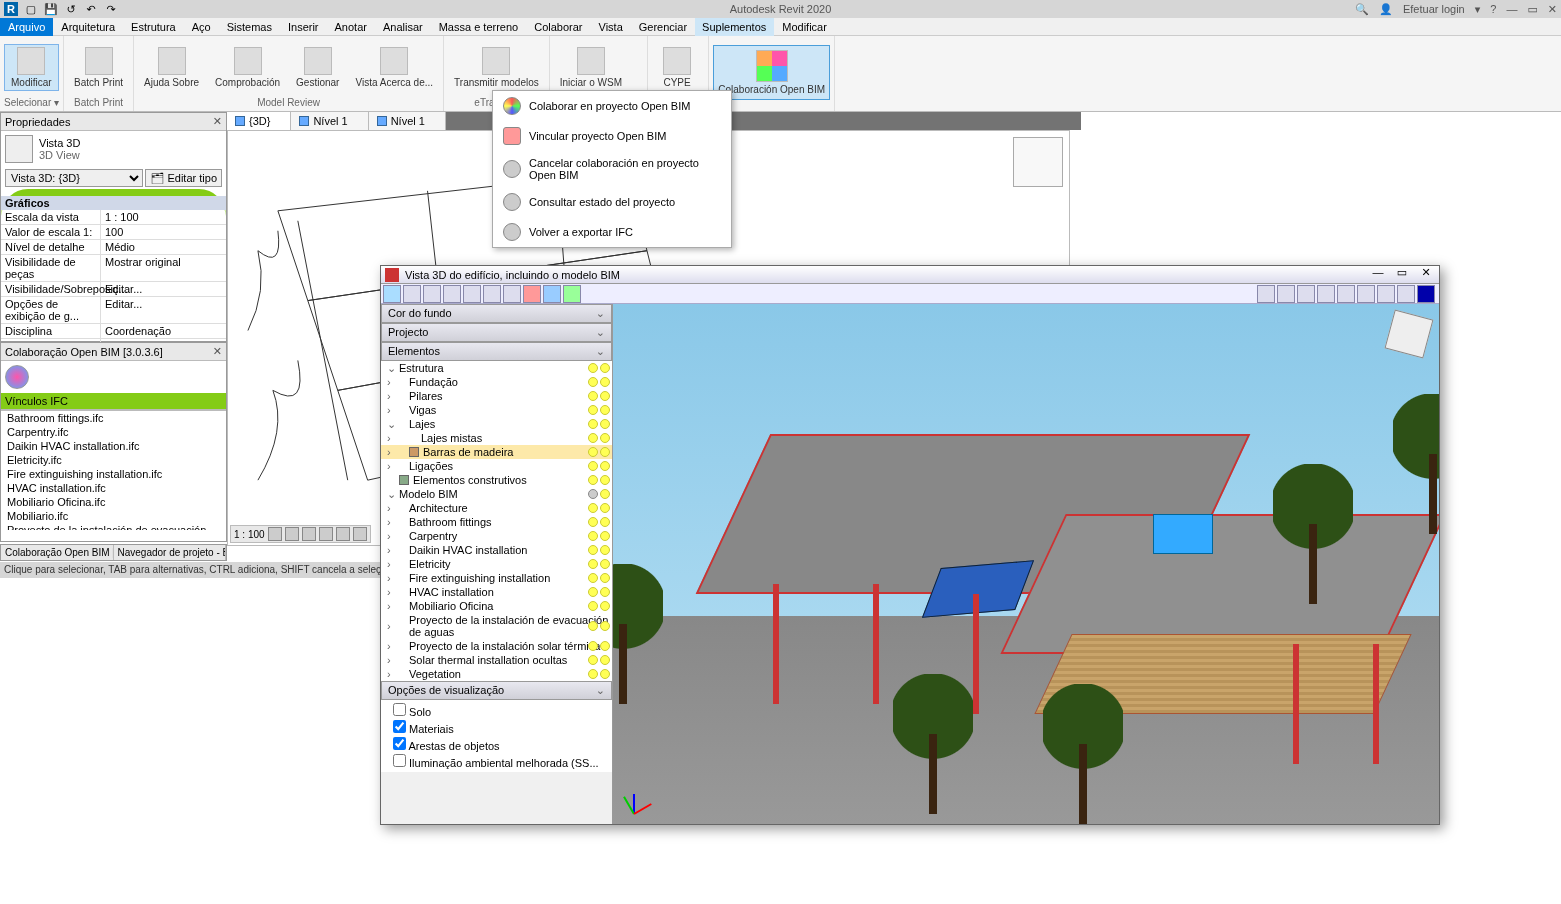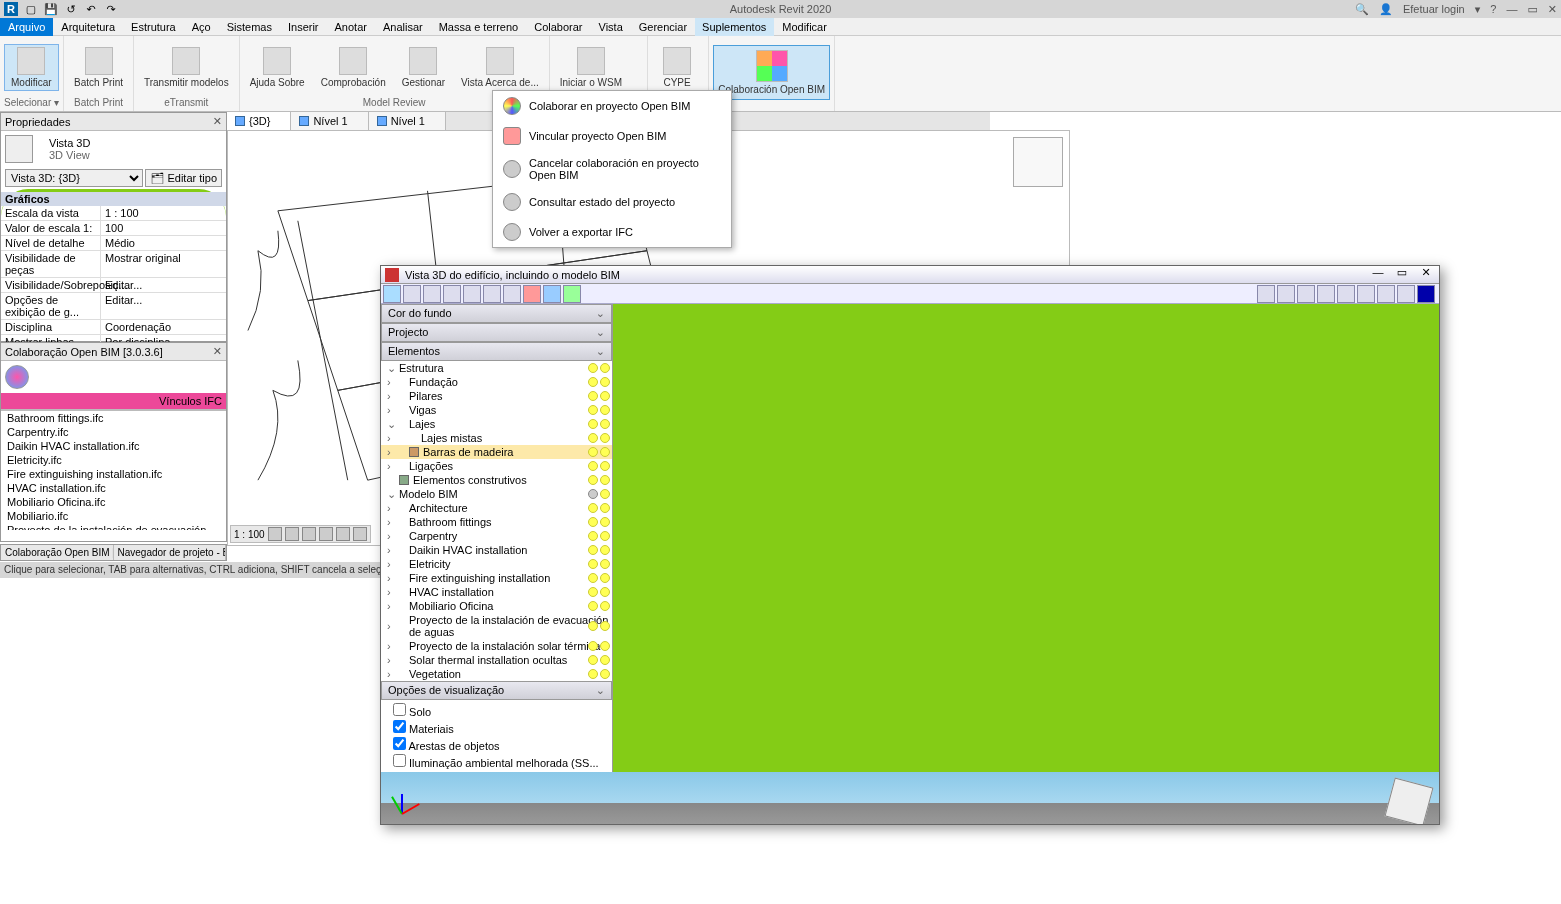--- a/index.html
+++ b/index.html
@@ -21,62 +21,62 @@
 .ribbon-label{font-size:10px;color:#333;text-align:center;line-height:11px;}
 .ribbon-group-name{font-size:10px;color:#666;text-align:center;padding:1px 0;}
 .drop-menu{position:absolute;left:492px;top:90px;width:240px;background:#fff;border:1px solid #aaa;box-shadow:2px 2px 6px rgba(0,0,0,.3);z-index:50;}
 .drop-item{display:flex;align-items:center;gap:8px;padding:6px 10px;cursor:pointer;}
 .drop-ico{width:18px;height:18px;border-radius:50%;background:#ccc;border:1px solid #888;flex:none;}
 .drop-ico.color{background:conic-gradient(#f55,#5f5,#55f,#ff5,#f55);}
 .drop-ico.link{background:#f99;border-radius:3px;}
 .props{position:absolute;left:0;top:112px;width:227px;height:230px;border:1px solid #999;background:#fff;}
 .panel-title{background:#e8e8e8;border-bottom:1px solid #bbb;padding:2px 4px;display:flex;justify-content:space-between;align-items:center;}
 .close-x{cursor:pointer;color:#555;}
-.type-sel{display:flex;align-items:center;gap:16px;padding:4px;}
+.type-sel{display:flex;align-items:center;gap:6px;padding:4px;}
 .cube-ico{width:28px;height:28px;border:1px solid #999;background:#eee;}
 .prop-combo{display:flex;padding:2px 4px;gap:2px;}
 .prop-combo select,.prop-combo input{flex:1;border:1px solid #999;font-size:11px;padding:1px;}
 .edit-type{border:1px solid #999;background:#f0f0f0;padding:1px 4px;cursor:pointer;}
-.prop-grid{border-top:3px solid #84cc16;border-radius:27px;}
+.prop-grid{border-top:7px solid #84cc16;border-radius:27px;}
 .prop-grid .group{background:#d0d8e8;font-weight:bold;padding:1px 4px;}
 .prop-row{display:flex;border-bottom:1px solid #ddd;}
 .prop-row>div{padding:1px 4px;}
 .prop-row .k{width:100px;border-right:1px solid #ddd;}
 .prop-row .v{flex:1;}
 .prop-foot{display:flex;justify-content:space-between;padding:2px 4px;border-top:1px solid #bbb;}
 .prop-foot a{color:#0066cc;text-decoration:underline;}
 .prop-foot button{border:1px solid #999;background:#f0f0f0;padding:1px 12px;}
 .bim-panel{position:absolute;left:0;top:342px;width:227px;height:200px;border:1px solid #999;background:#fff;}
 .bim-icon{width:24px;height:24px;border:1px solid #999;border-radius:50%;margin:4px;background:radial-gradient(#f5a,#5af);}
 .ifc-list{border-top:1px solid #bbb;overflow:auto;height:120px;}
 .ifc-item{padding:1px 6px;cursor:pointer;}
 .bottom-tabs{position:absolute;left:0;top:544px;width:227px;display:flex;border:1px solid #999;}
 .bottom-tabs div{flex:1;padding:2px 4px;background:#e8e8e8;border-right:1px solid #bbb;font-size:10px;overflow:hidden;white-space:nowrap;}
 .status-bar{position:absolute;left:0;top:562px;height:16px;width:1070px;background:#d6d6d6;padding:0 4px;line-height:16px;font-size:10px;color:#333;}
-.view-tabs{position:absolute;left:227px;top:112px;height:18px;display:flex;background:#e5e5e5;width:763px;}
+.view-tabs{position:absolute;left:227px;top:112px;height:18px;display:flex;background:#737373;width:854px;}
 .vtab{padding:2px 20px 2px 8px;border-right:1px solid #bbb;background:#f5f5f5;cursor:pointer;display:flex;align-items:center;gap:4px;}
 .vtab.active{background:#fff;}
 .vtab .cube{width:10px;height:10px;background:#6af;border:1px solid #369;}
 .canvas-revit{position:absolute;left:227px;top:130px;width:843px;height:416px;background:#fff;border:1px solid #bbb;}
 .canvas-sketch{position:absolute;left:0;top:0;right:0;bottom:0;}
 .view-bar{position:absolute;left:2px;bottom:2px;display:flex;gap:3px;align-items:center;background:#e8e8e8;padding:1px 3px;border:1px solid #bbb;}
 .view-bar span{font-size:10px;}
 .vb-ico{width:14px;height:14px;background:#ccc;border:1px solid #888;}
 
 
 .win2{position:absolute;left:380px;top:265px;width:1060px;height:560px;border:1px solid #666;background:#84cc16;box-shadow:4px 4px 12px rgba(0,0,0,.4);}
 .win2-title{height:18px;background:linear-gradient(#fff,#dde);display:flex;align-items:center;padding:0 4px;gap:6px;border-bottom:1px solid #999;}
 .win2-title .logo{width:14px;height:14px;background:#c33;}
 .win2-ctrl{position:absolute;right:2px;top:0;display:flex;gap:2px;}
 .win2-ctrl div{width:22px;height:16px;text-align:center;cursor:pointer;}
 .win2-tb{height:20px;background:#eef;display:flex;align-items:center;padding:0 2px;gap:2px;border-bottom:1px solid #aac;}
 .tb-btn{width:18px;height:18px;border:1px solid #88a;background:#dde;cursor:pointer;}
 .tb-btn.sel{background:#aaddff;}
 .win2-tb-r{position:absolute;right:4px;display:flex;gap:2px;}
-.win2-body{position:absolute;top:38px;left:0;right:0;bottom:0;display:flex;flex-direction:column;}
+.win2-body{position:absolute;top:38px;left:0;right:0;bottom:0;display:flex;}
 .tree{width:232px;border-right:1px solid #999;background:#f0f0f0;overflow:auto;}
 .tree-sec{background:linear-gradient(#e8e8f0,#d0d0d8);border:1px solid #999;padding:2px 6px;display:flex;justify-content:space-between;cursor:pointer;}
 .tree-sec .arw{color:#666;}
 .tree-body{background:#fff;}
 .tn{padding:1px 2px 1px 18px;display:flex;align-items:center;gap:4px;cursor:pointer;position:relative;}
 .tn.sel{background:#fde9a9;}
 .tn .arw{position:absolute;left:6px;color:#666;}
 .tn.d1{padding-left:28px;}
 .tn.d2{padding-left:40px;}
 .tn .sq{width:10px;height:10px;border:1px solid #666;}
@@ -161,47 +161,47 @@
           <div class="ico"></div>
           <div class="ribbon-label">Batch Print</div>
         </div>
       </div>
       <div class="ribbon-group-name">Batch Print</div>
     </div>
     <div class="ribbon-group">
       <div class="ribbon-items">
         <div class="ribbon-btn">
           <div class="ico"></div>
-          <div class="ribbon-label">Transmitir modelos</div>
-        </div>
-      </div>
-      <div class="ribbon-group-name">eTransmit</div>
+          <div class="ribbon-label">Ajuda
+Sobre</div>
+        </div>
+        <div class="ribbon-btn">
+          <div class="ico"></div>
+          <div class="ribbon-label">Comprobación</div>
+        </div>
+        <div class="ribbon-btn">
+          <div class="ico"></div>
+          <div class="ribbon-label">Gestionar</div>
+        </div>
+        <div class="ribbon-btn">
+          <div class="ico"></div>
+          <div class="ribbon-label">Vista
+Acerca de...</div>
+        </div>
+      </div>
+      <div class="ribbon-group-name">Model Review</div>
     </div>
     <div class="ribbon-group">
       <div class="ribbon-items">
         <div class="ribbon-btn">
           <div class="ico"></div>
-          <div class="ribbon-label">Ajuda
-Sobre</div>
-        </div>
-        <div class="ribbon-btn">
-          <div class="ico"></div>
-          <div class="ribbon-label">Comprobación</div>
-        </div>
-        <div class="ribbon-btn">
-          <div class="ico"></div>
-          <div class="ribbon-label">Gestionar</div>
-        </div>
-        <div class="ribbon-btn">
-          <div class="ico"></div>
-          <div class="ribbon-label">Vista
-Acerca de...</div>
-        </div>
-      </div>
-      <div class="ribbon-group-name">Model Review</div>
+          <div class="ribbon-label">Transmitir modelos</div>
+        </div>
+      </div>
+      <div class="ribbon-group-name">eTransmit</div>
     </div>
     <div class="ribbon-group">
       <div class="ribbon-items">
         <div class="ribbon-btn">
           <div class="ico"></div>
           <div class="ribbon-label">Iniciar o WSM</div>
         </div>
       </div>
       <div class="ribbon-group-name">WorksharingMonitor</div>
     </div>
@@ -306,21 +306,21 @@
     <button>Aplicar</button>
   </div>
 </div>
 
 <div class="bim-panel">
   <div class="panel-title">
       <span>Colaboração Open BIM [3.0.3.6]</span>
       <span class="close-x">✕</span>
     </div>
   <div class="bim-icon"></div>
-  <div class="panel-title" style="background:#ec4899;justify-content:flex-end;">
+  <div class="panel-title" style="background:#84cc16;">
       <span>Vínculos IFC</span>
     </div>
   <div class="ifc-list" id="ifc-list">
       <div class="ifc-item">Bathroom fittings.ifc</div>
       <div class="ifc-item">Carpentry.ifc</div>
       <div class="ifc-item">Daikin HVAC installation.ifc</div>
       <div class="ifc-item">Eletricity.ifc</div>
       <div class="ifc-item">Fire extinguishing installation.ifc</div>
       <div class="ifc-item">HVAC installation.ifc</div>
       <div class="ifc-item">Mobiliario Oficina.ifc</div>

